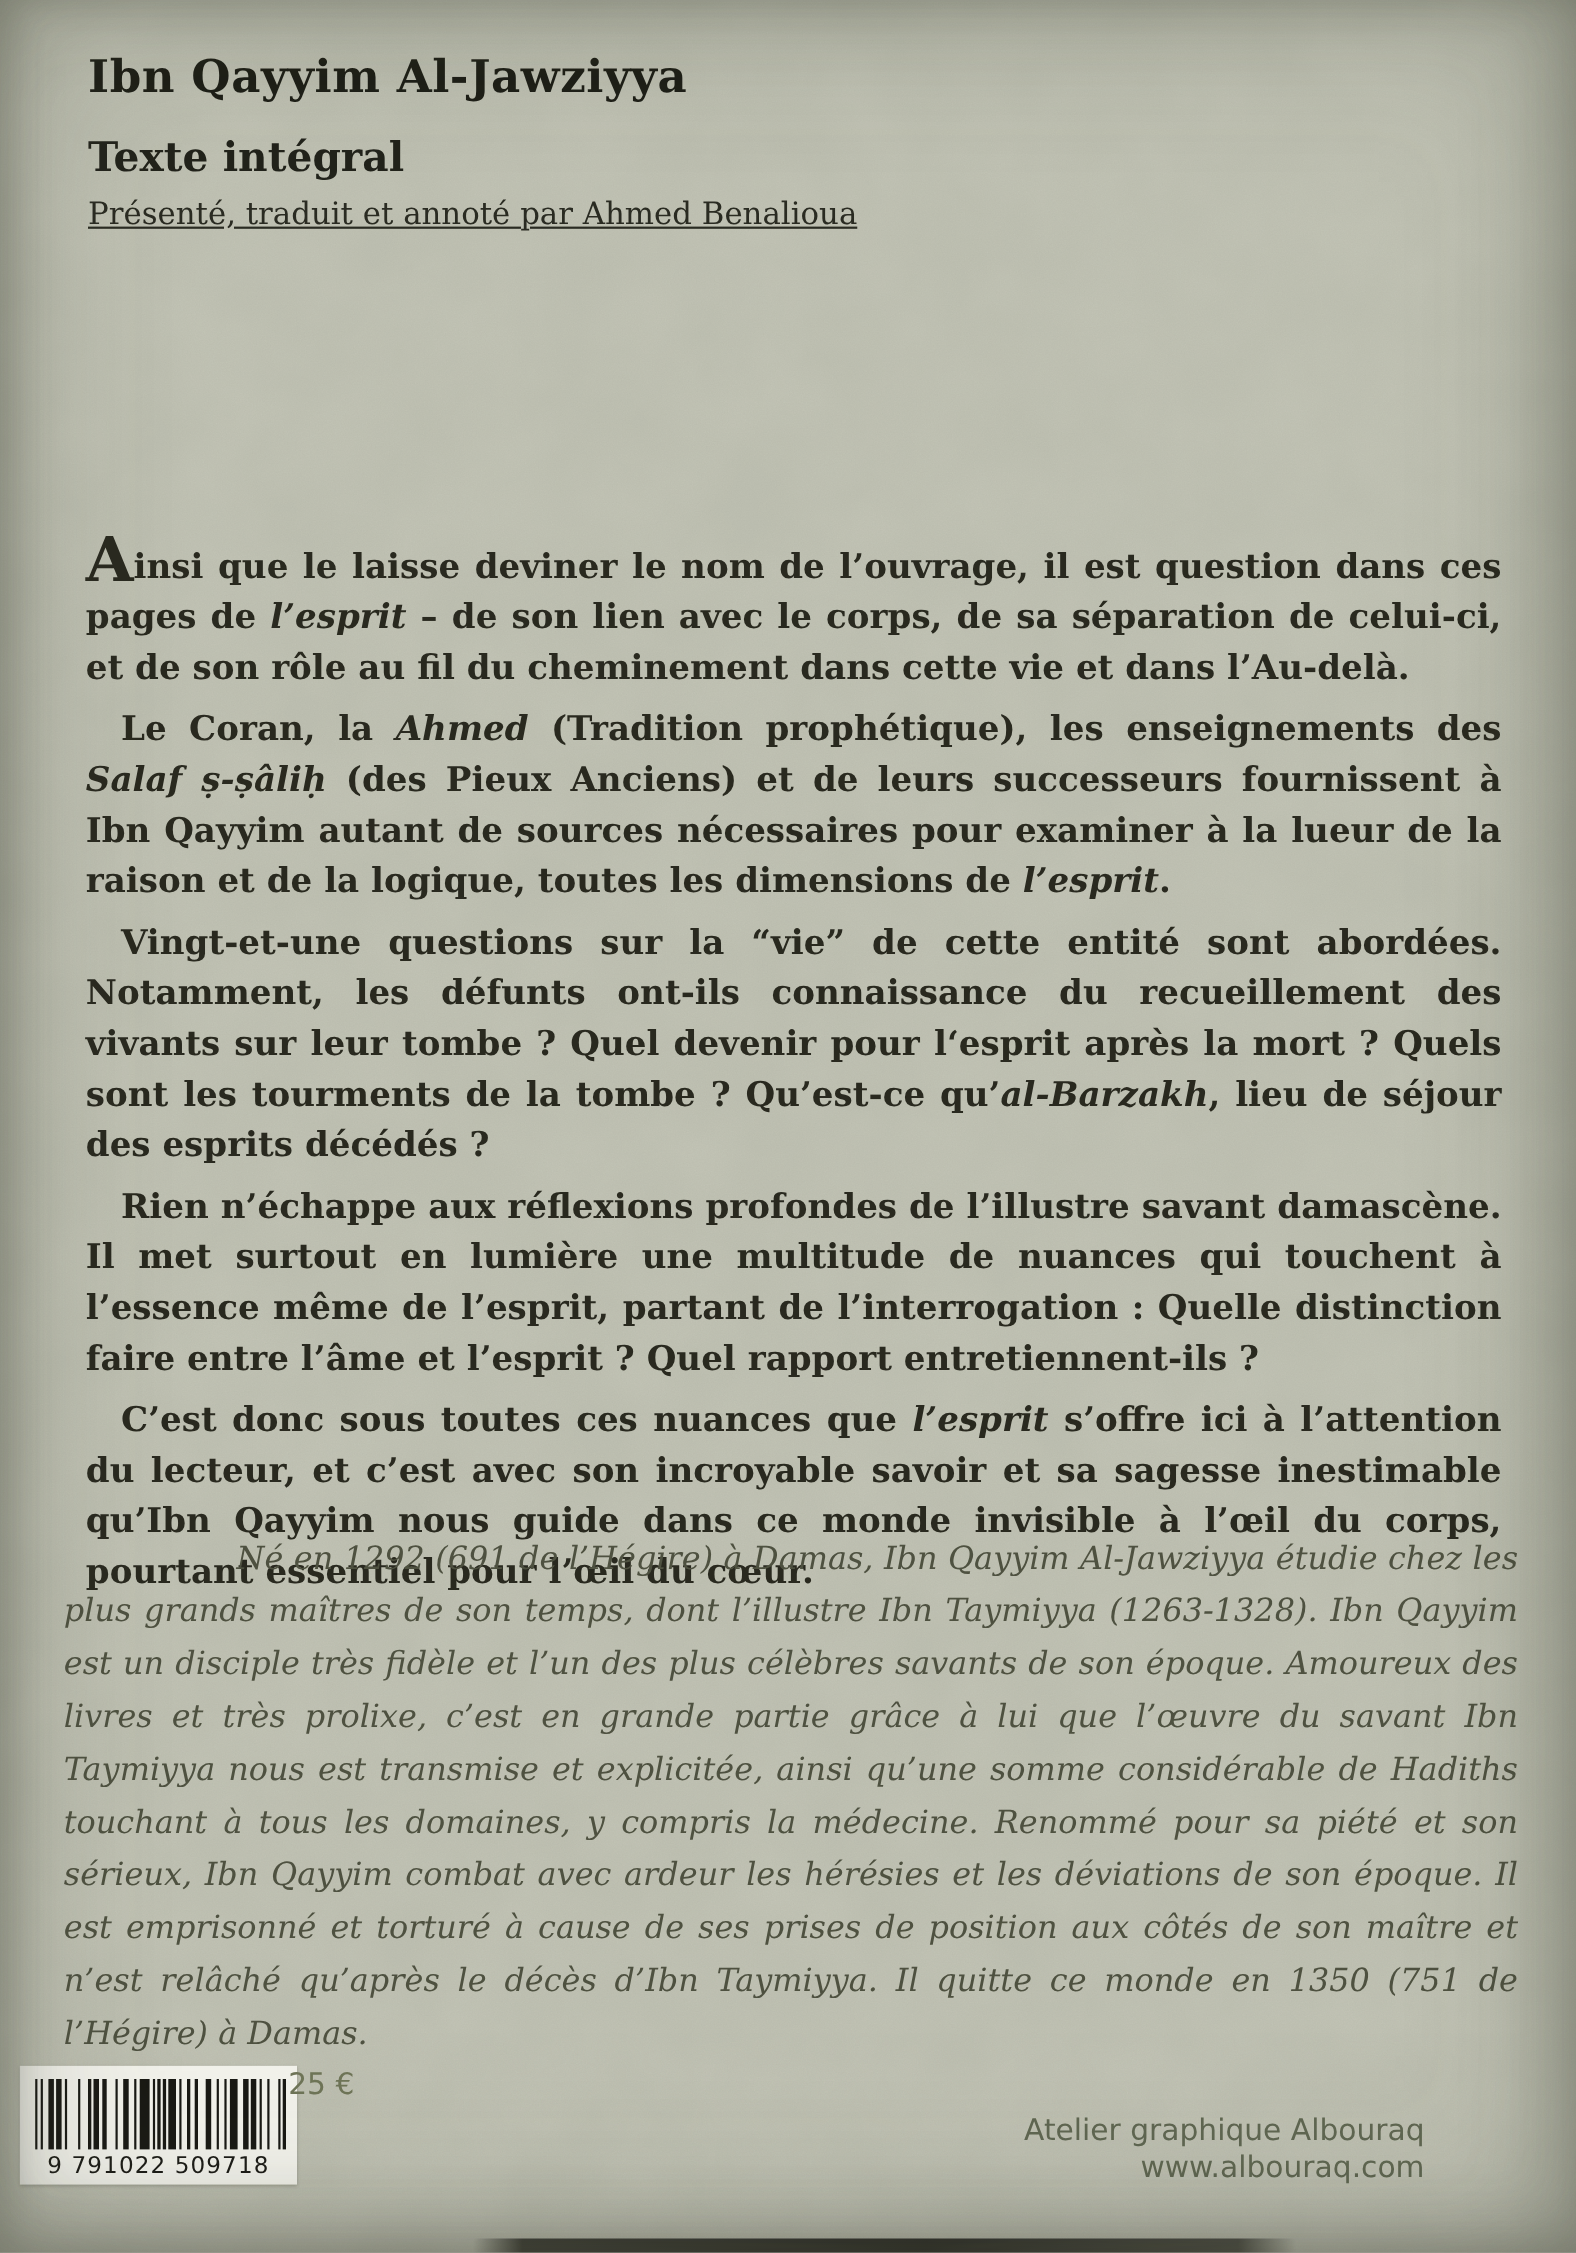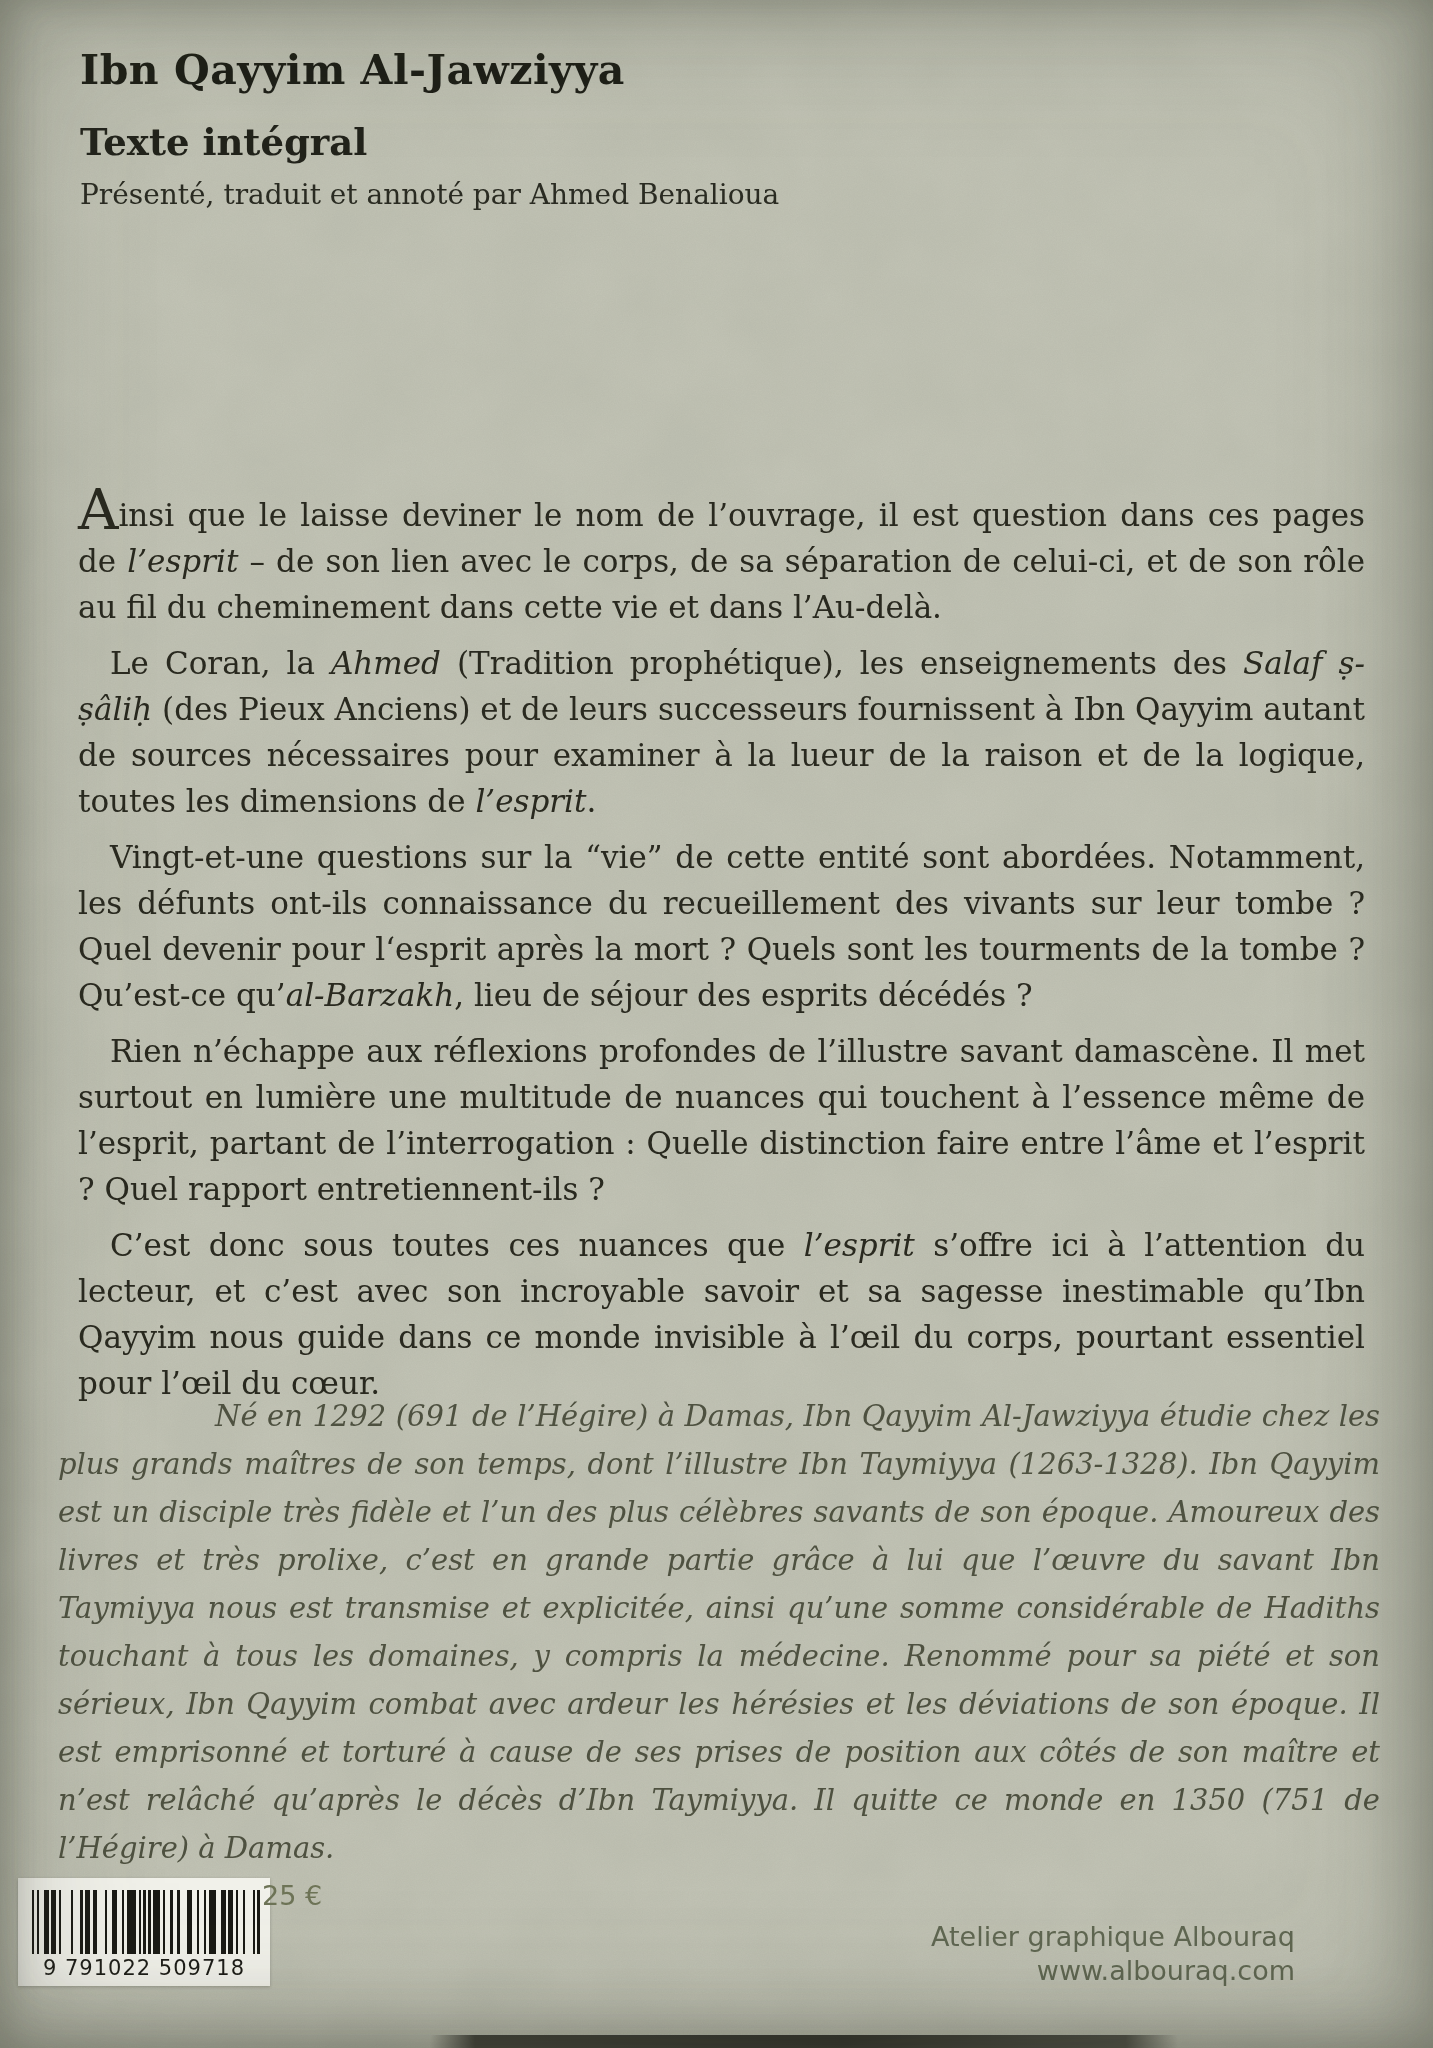--- a/index.html
+++ b/index.html
@@ -18,24 +18,24 @@
                inset 12px 0 30px rgba(74,76,62,.18), inset 0 -20px 60px rgba(64,66,54,.22);}
   .bottom-edge{position:absolute;left:430px;right:255px;bottom:0;height:13px;
     background:linear-gradient(90deg,rgba(35,35,28,0) 0%,rgba(35,35,28,.85) 6%,rgba(24,24,19,.9) 55%,rgba(35,35,28,.75) 93%,rgba(35,35,28,0) 100%);
     border-radius:3px 3px 0 0;}
 
   
   .header{position:absolute;left:80px;top:46px;right:60px;}
   .author{font-weight:bold;font-size:41px;letter-spacing:.5px;color:#1d1e16;}
   .title{font-weight:bold;font-size:124px;line-height:1.04;letter-spacing:-3px;color:#15160e;margin-left:-16px;}
   .subtitle{font-weight:bold;font-size:37px;margin-top:26px;color:#22231b;}
-  .byline{font-size:28px;margin-top:14px;color:#2a2b22;}
+  .byline{font-size:28px;margin-top:14px;color:#2a2b22;text-decoration:underline;}
 
   
-  .synopsis{position:absolute;left:78px;top:492px;width:1287px;}
+  .synopsis{position:absolute;left:78px;top:492px;width:1287px;font-weight:bold;}
   .synopsis p{
     margin:0 0 10px 0;
     font-size:31px;line-height:46px;
     text-align:justify;text-indent:32px;
     color:#29291f;
   }
   .synopsis p.first{text-indent:0;}
   .initial{font-size:56px;line-height:0;position:relative;top:3px;letter-spacing:0;}
   .synopsis i{font-style:italic;}
 

